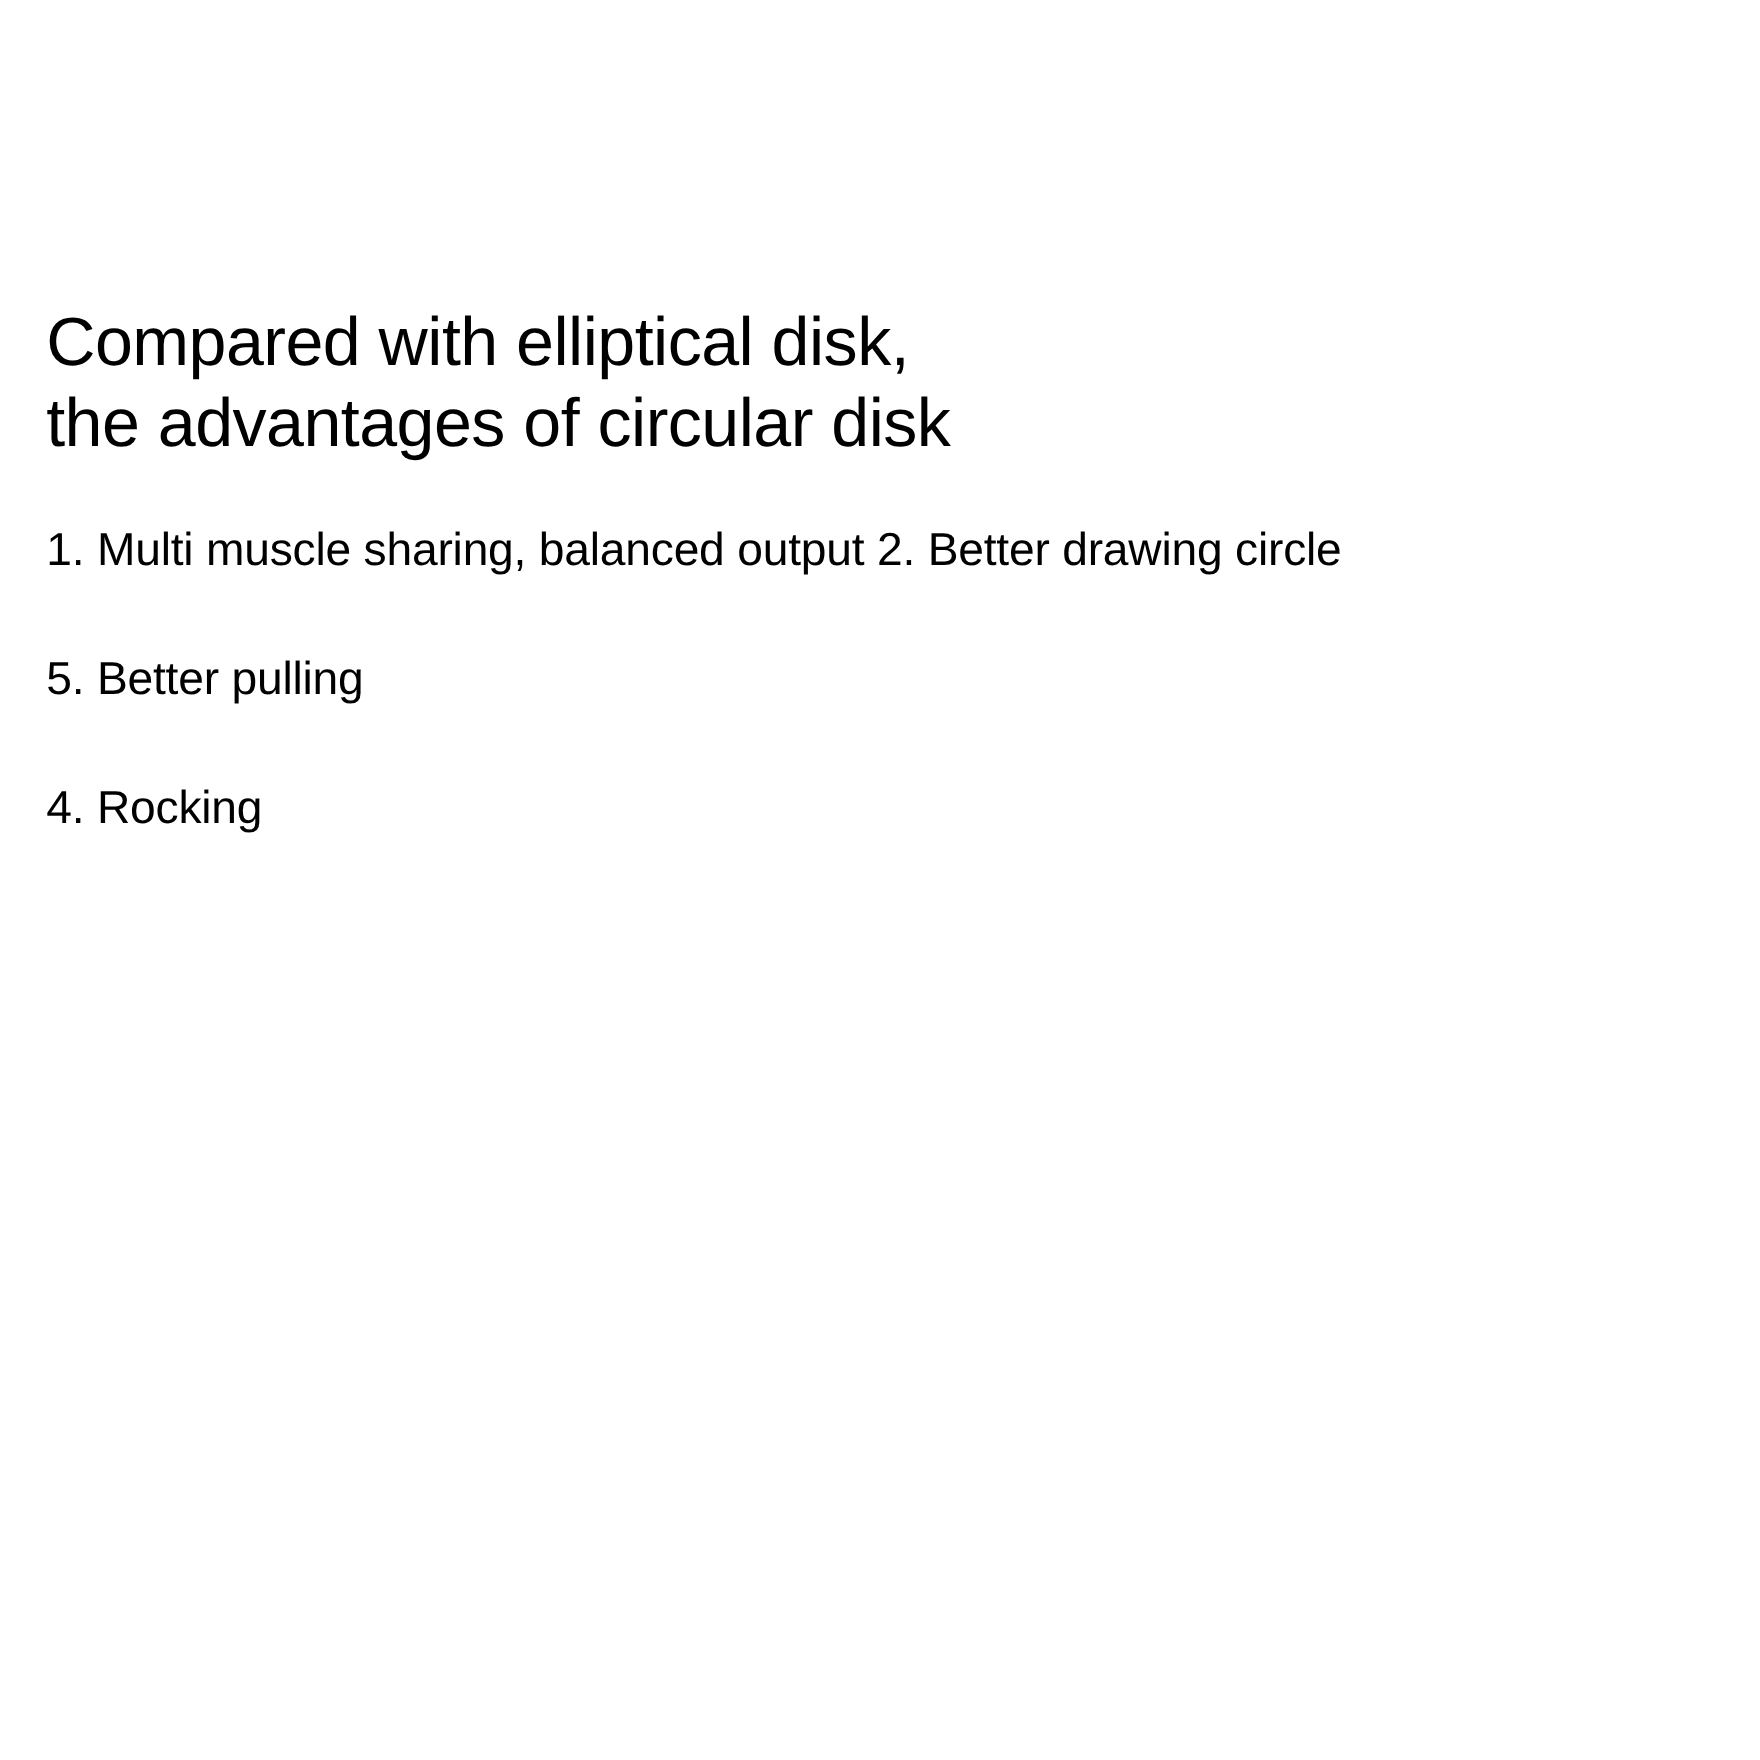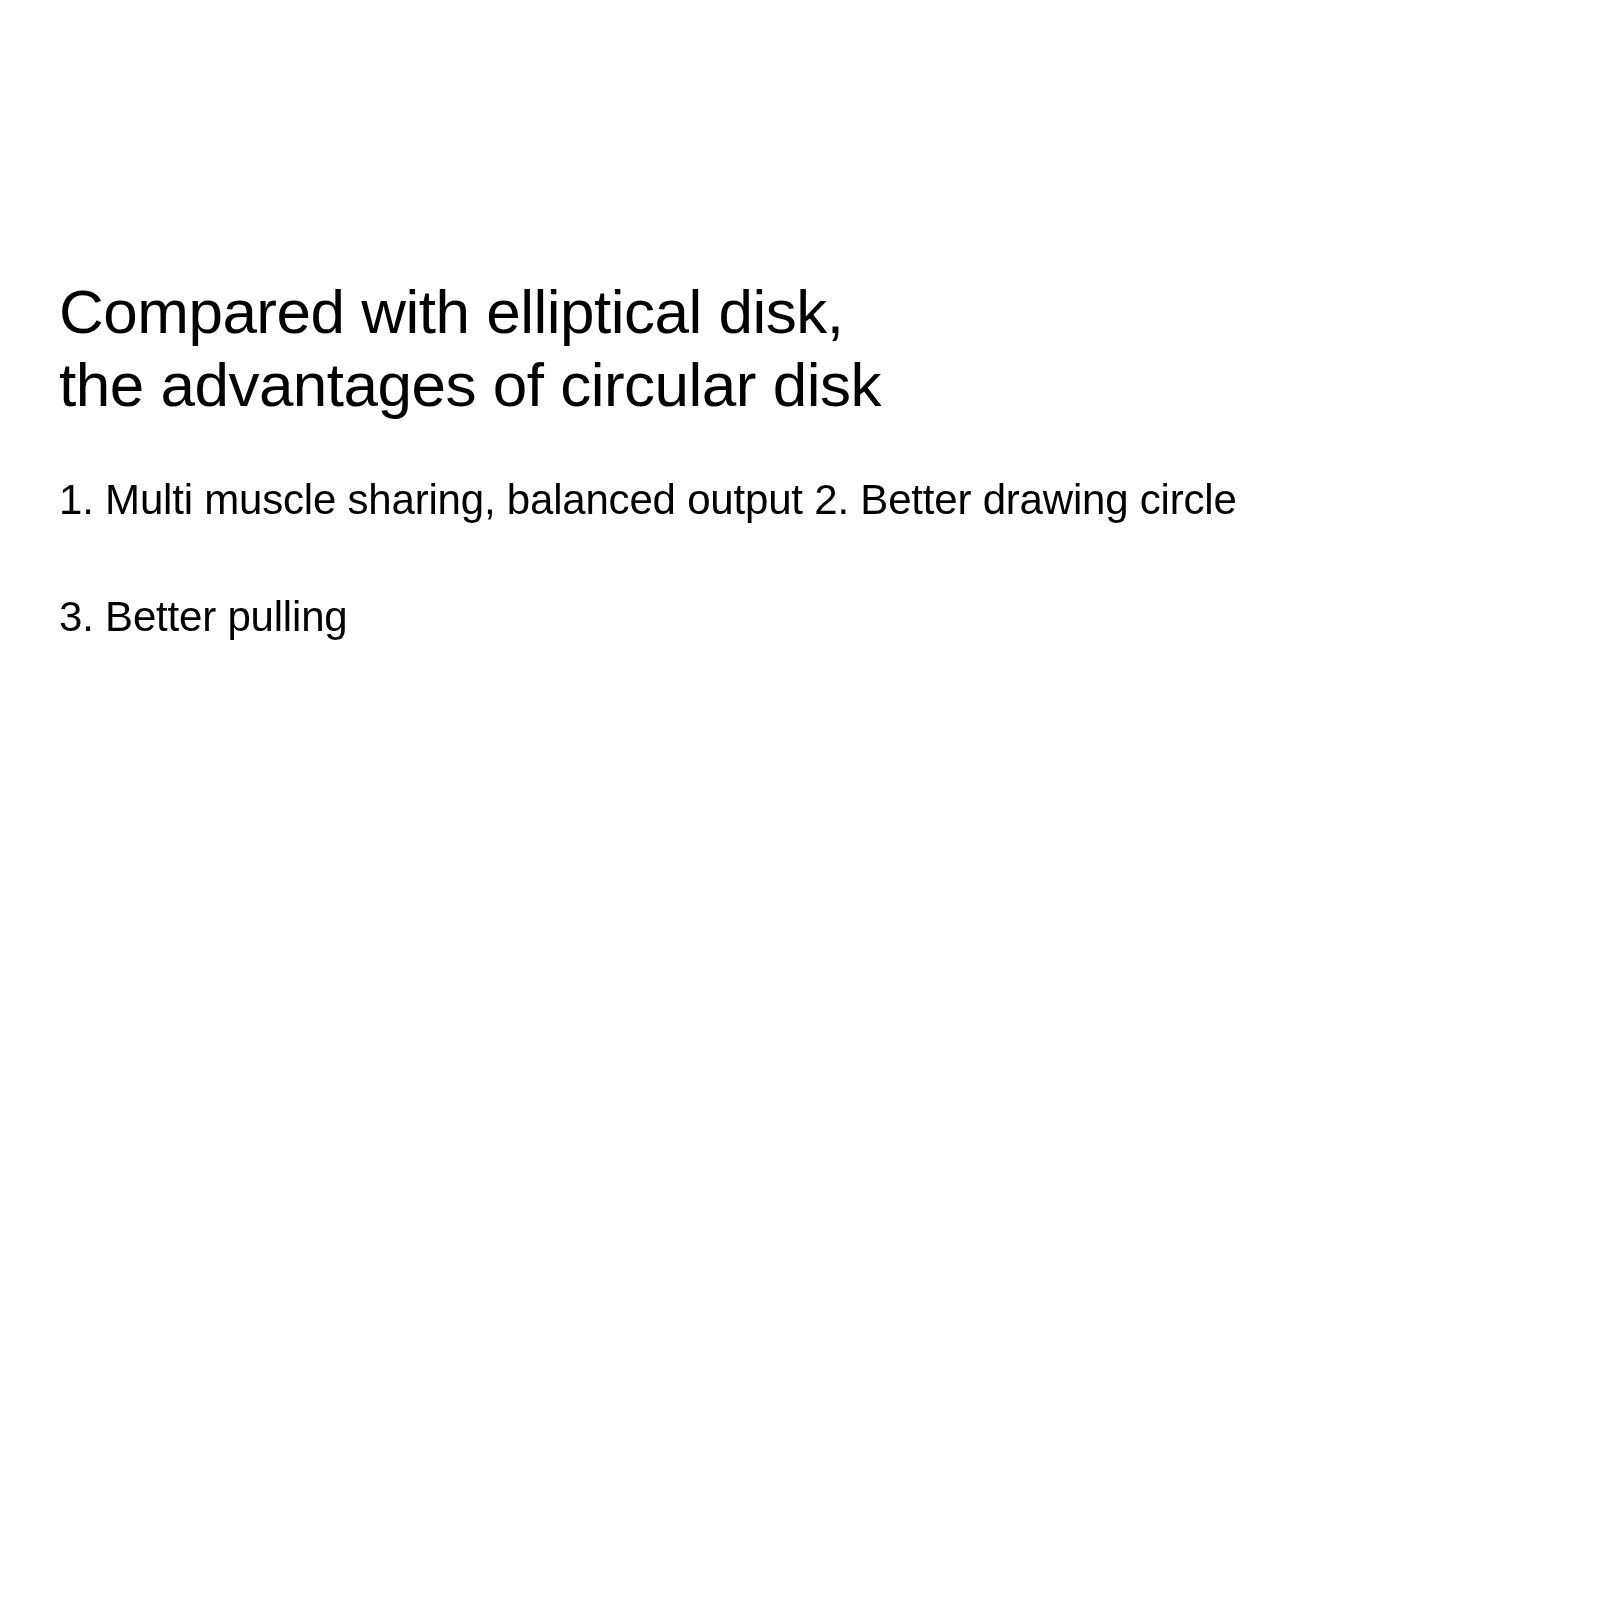--- a/index.html
+++ b/index.html
@@ -12,21 +12,21 @@
     height: 1600px;
     font-family: "Liberation Sans", sans-serif;
     color: #000000;
     overflow: hidden;
   }
   .slide {
     position: relative;
     width: 1600px;
     height: 1600px;
     box-sizing: border-box;
-    padding: 275px 90px 0 59px;
+    padding: 275px 90px 0 42px;
   }
   .slide-title {
     font-size: 62px;
     line-height: 1.18;
     font-weight: normal;
     letter-spacing: -0.5px;
     margin: 0 0 52px 0;
     white-space: pre-line;
   }
   .body-list {
@@ -46,15 +46,16 @@
   }
 </style>
 </head>
 <body>
 
 <div class="slide">
   <h1 class="slide-title">Compared with elliptical disk,
 the advantages of circular disk</h1>
   <ul class="body-list">
     <li class="body-item">1. Multi muscle sharing, balanced output 2. Better drawing circle</li>
-    <li class="body-item">3. Better pulling</li>
+    <li class="body-item">5. Better pulling</li>
+    <li class="body-item">4. Rocking</li>
   </ul>
 </div>
 
 </body></html>

